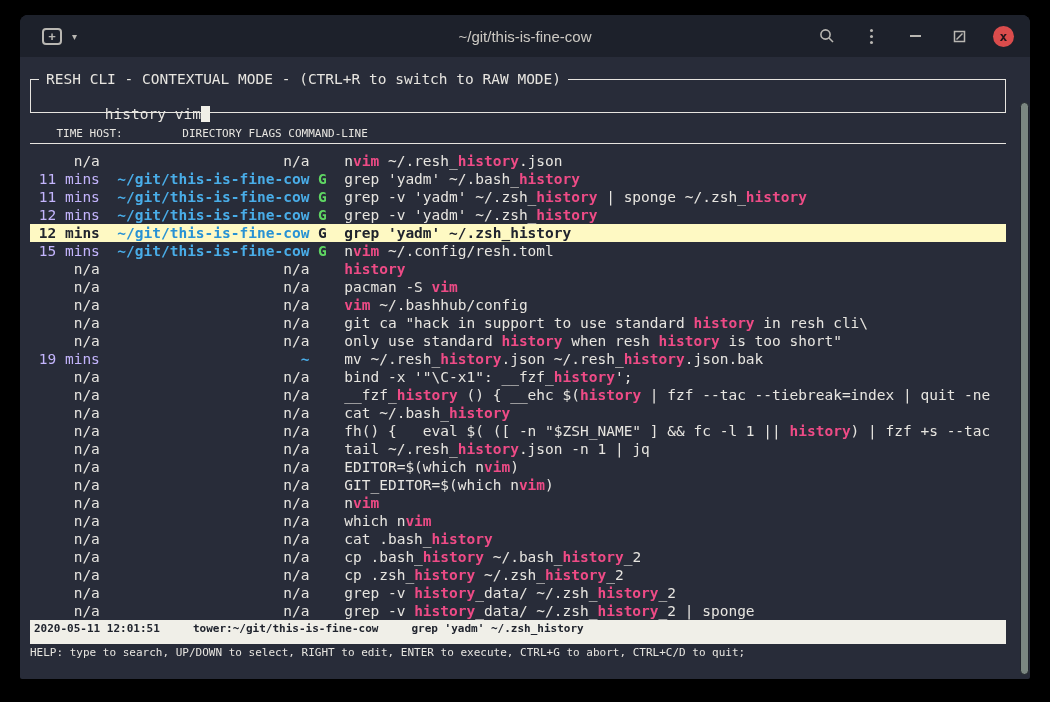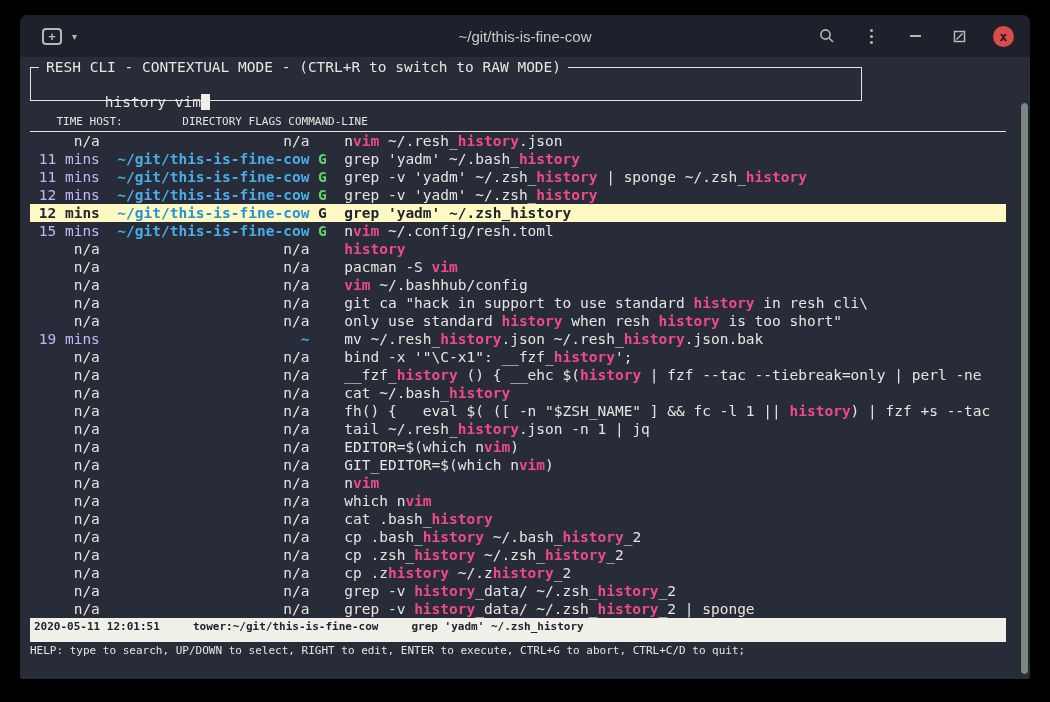--- a/index.html
+++ b/index.html
@@ -38,36 +38,36 @@
   }
 
   .content {
     position:relative; height:622px; padding:10px 0 0 10px;
     font-family:"DejaVu Sans Mono", monospace; font-size:14.5px; line-height:18px;
     color:#e7e5e0;
   }
   .mono { font-family:"DejaVu Sans Mono", monospace; font-size:11px; line-height:18px; }
 
   .search-box {
-    position:relative; width:832px; height:34px;
-    border:1px solid #e7e5e0; margin-top:0;
+    position:relative; width:976px; height:34px;
+    border:1px solid #e7e5e0; margin-top:12px;
   }
   .search-legend {
     position:absolute; top:-10px; left:8px; padding:0 7px;
     background:#282c39; white-space:pre; color:#e7e5e0;
   }
   .search-line { padding:7px 0 0 4px; white-space:pre; }
   .cursor-block { display:inline-block; width:9px; height:16px; background:#f0efe8; vertical-align:text-bottom; }
 
   .table { margin-top:12px; width:976px; }
   .thead {
     white-space:pre; height:19px; border-bottom:1px solid #e7e5e0;
     color:#e7e5e0; overflow:hidden;
   }
-  .rows { width:976px; overflow:hidden; }
+  .rows { width:976px; overflow:hidden;margin-top:8px; }
   .row { white-space:pre; height:18px; overflow:hidden; }
   .time-y { color:#c4b5fd; }
   .dir { color:#49ade8; font-weight:bold; }
   .flag { color:#5fd663; font-weight:bold; }
   .match { color:#ee4b86; font-weight:bold; }
   .row.selected { background:#fef9c3; color:#20242e; font-weight:bold; }
   .row.selected .time-y, .row.selected .flag, .row.selected .match { color:#20242e; }
   .row.selected .dir { color:#2892d4; }
 
   .statusbar {
@@ -135,32 +135,31 @@
           <div class="row"><span class="time-y"> 12 mins</span><span class="dir">  ~/git/this-is-fine-cow</span><span class="flag"> G  </span><span>grep -v 'yadm' ~/.zsh_</span><span class="match">history</span></div>
           <div class="row selected"><span class="time-y"> 12 mins</span><span class="dir">  ~/git/this-is-fine-cow</span><span class="flag"> G  </span><span>grep 'yadm' ~/.zsh_</span><span class="match">history</span></div>
           <div class="row"><span class="time-y"> 15 mins</span><span class="dir">  ~/git/this-is-fine-cow</span><span class="flag"> G  </span><span>n</span><span class="match">vim</span><span> ~/.config/resh.toml</span></div>
           <div class="row"><span>     n/a</span><span>                     n/a</span><span class="flag">    </span><span class="match">history</span></div>
           <div class="row"><span>     n/a</span><span>                     n/a</span><span class="flag">    </span><span>pacman -S </span><span class="match">vim</span></div>
           <div class="row"><span>     n/a</span><span>                     n/a</span><span class="flag">    </span><span class="match">vim</span><span> ~/.bashhub/config</span></div>
           <div class="row"><span>     n/a</span><span>                     n/a</span><span class="flag">    </span><span>git ca "hack in support to use standard </span><span class="match">history</span><span> in resh cli\</span></div>
           <div class="row"><span>     n/a</span><span>                     n/a</span><span class="flag">    </span><span>only use standard </span><span class="match">history</span><span> when resh </span><span class="match">history</span><span> is too short"</span></div>
           <div class="row"><span class="time-y"> 19 mins</span><span class="dir">                       ~</span><span class="flag">    </span><span>mv ~/.resh_</span><span class="match">history</span><span>.json ~/.resh_</span><span class="match">history</span><span>.json.bak</span></div>
           <div class="row"><span>     n/a</span><span>                     n/a</span><span class="flag">    </span><span>bind -x '"\C-x1": __fzf_</span><span class="match">history</span><span>';</span></div>
-          <div class="row"><span>     n/a</span><span>                     n/a</span><span class="flag">    </span><span>__fzf_</span><span class="match">history</span><span> () { __ehc $(</span><span class="match">history</span><span> | fzf --tac --tiebreak=only | perl -ne</span></div>
+          <div class="row"><span>     n/a</span><span>                     n/a</span><span class="flag">    </span><span>__fzf_</span><span class="match">history</span><span> () { __ehc $(</span><span class="match">history</span><span> | fzf --tac --tiebreak=index | quit -ne</span></div>
           <div class="row"><span>     n/a</span><span>                     n/a</span><span class="flag">    </span><span>cat ~/.bash_</span><span class="match">history</span></div>
           <div class="row"><span>     n/a</span><span>                     n/a</span><span class="flag">    </span><span>fh() {   eval $( ([ -n "$ZSH_NAME" ] &amp;&amp; fc -l 1 || </span><span class="match">history</span><span>) | fzf +s --tac</span></div>
           <div class="row"><span>     n/a</span><span>                     n/a</span><span class="flag">    </span><span>tail ~/.resh_</span><span class="match">history</span><span>.json -n 1 | jq</span></div>
           <div class="row"><span>     n/a</span><span>                     n/a</span><span class="flag">    </span><span>EDITOR=$(which n</span><span class="match">vim</span><span>)</span></div>
           <div class="row"><span>     n/a</span><span>                     n/a</span><span class="flag">    </span><span>GIT_EDITOR=$(which n</span><span class="match">vim</span><span>)</span></div>
           <div class="row"><span>     n/a</span><span>                     n/a</span><span class="flag">    </span><span>n</span><span class="match">vim</span></div>
           <div class="row"><span>     n/a</span><span>                     n/a</span><span class="flag">    </span><span>which n</span><span class="match">vim</span></div>
           <div class="row"><span>     n/a</span><span>                     n/a</span><span class="flag">    </span><span>cat .bash_</span><span class="match">history</span></div>
           <div class="row"><span>     n/a</span><span>                     n/a</span><span class="flag">    </span><span>cp .bash_</span><span class="match">history</span><span> ~/.bash_</span><span class="match">history</span><span>_2</span></div>
           <div class="row"><span>     n/a</span><span>                     n/a</span><span class="flag">    </span><span>cp .zsh_</span><span class="match">history</span><span> ~/.zsh_</span><span class="match">history</span><span>_2</span></div>
-          <div class="row"><span>     n/a</span><span>                     n/a</span><span class="flag">    </span><span>cp .z</span><span class="match">history</span><span> ~/.z</span><span class="match">history</span><span>_2</span></div>
           <div class="row"><span>     n/a</span><span>                     n/a</span><span class="flag">    </span><span>grep -v </span><span class="match">history</span><span>_data/ ~/.zsh_</span><span class="match">history</span><span>_2</span></div>
           <div class="row"><span>     n/a</span><span>                     n/a</span><span class="flag">    </span><span>grep -v </span><span class="match">history</span><span>_data/ ~/.zsh_</span><span class="match">history</span><span>_2 | sponge</span></div>
         </div>
     </div>
 
     <div class="statusbar mono" id="statusbar">2020-05-11 12:01:51     tower:~/git/this-is-fine-cow     grep 'yadm' ~/.zsh_history</div>
 
     <div class="helpbar mono">HELP: type to search, UP/DOWN to select, RIGHT to edit, ENTER to execute, CTRL+G to abort, CTRL+C/D to quit;</div>
 
     <div class="scrollbar"></div>

